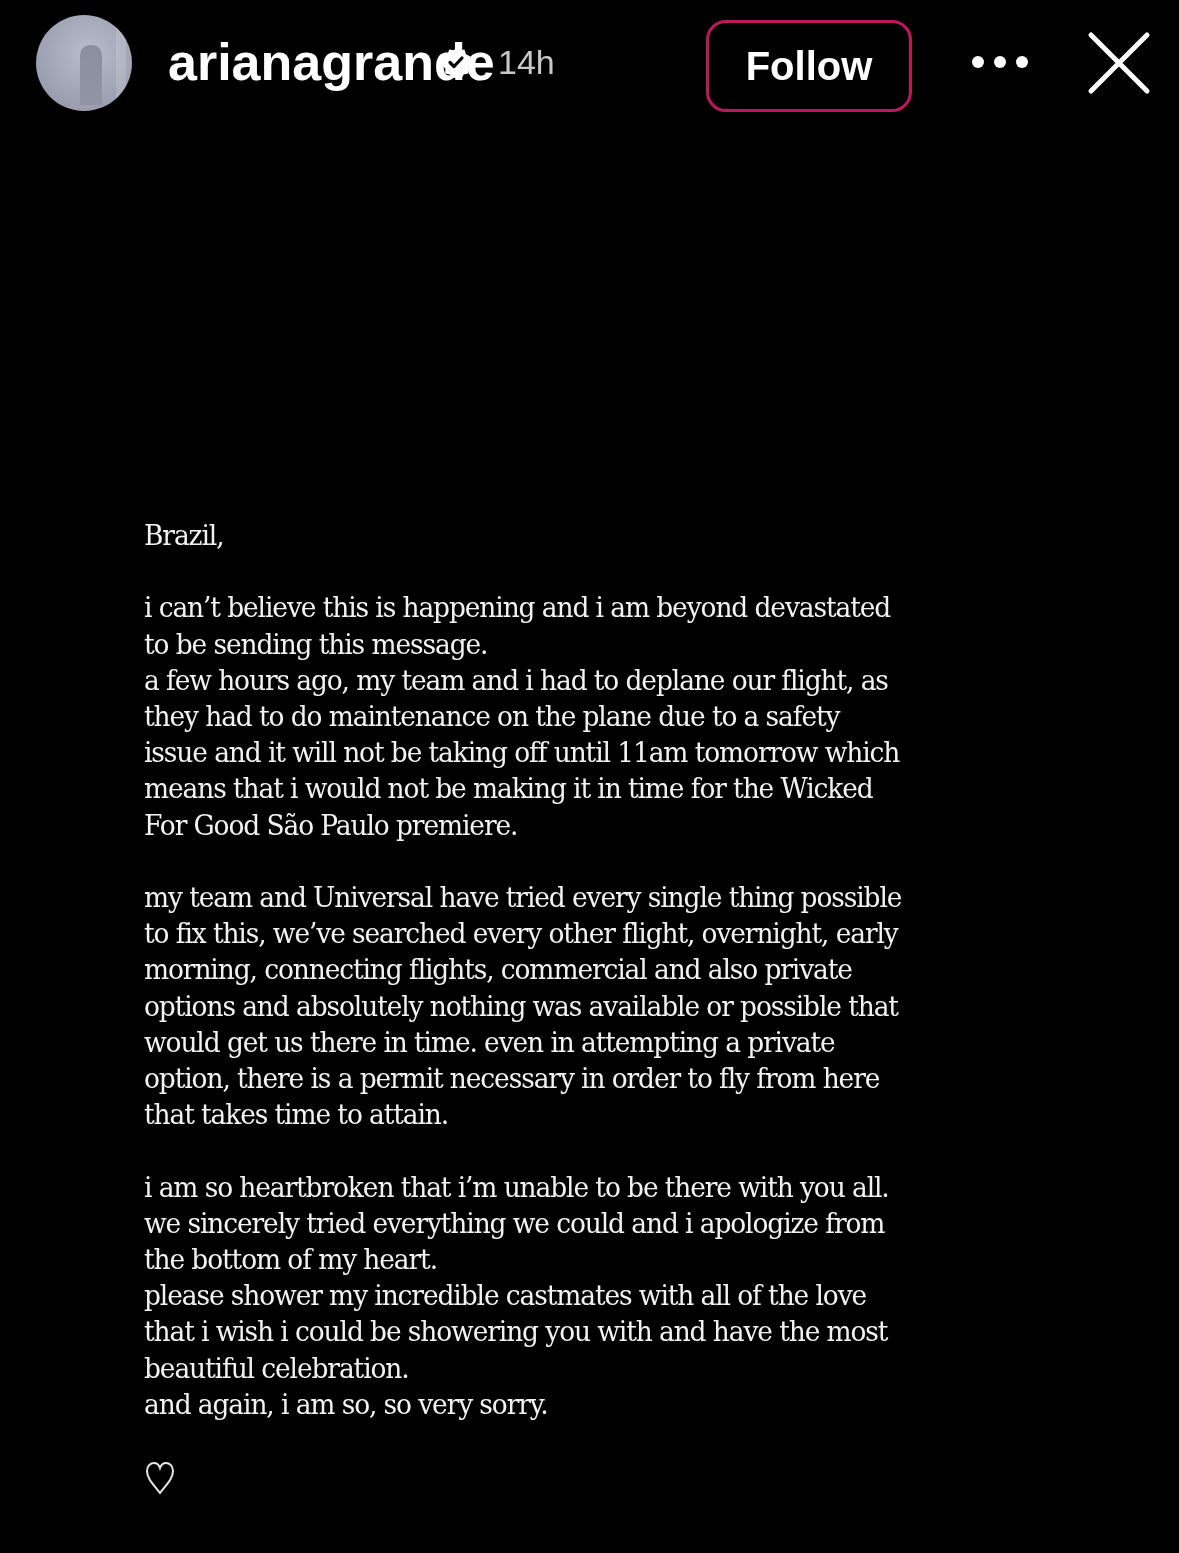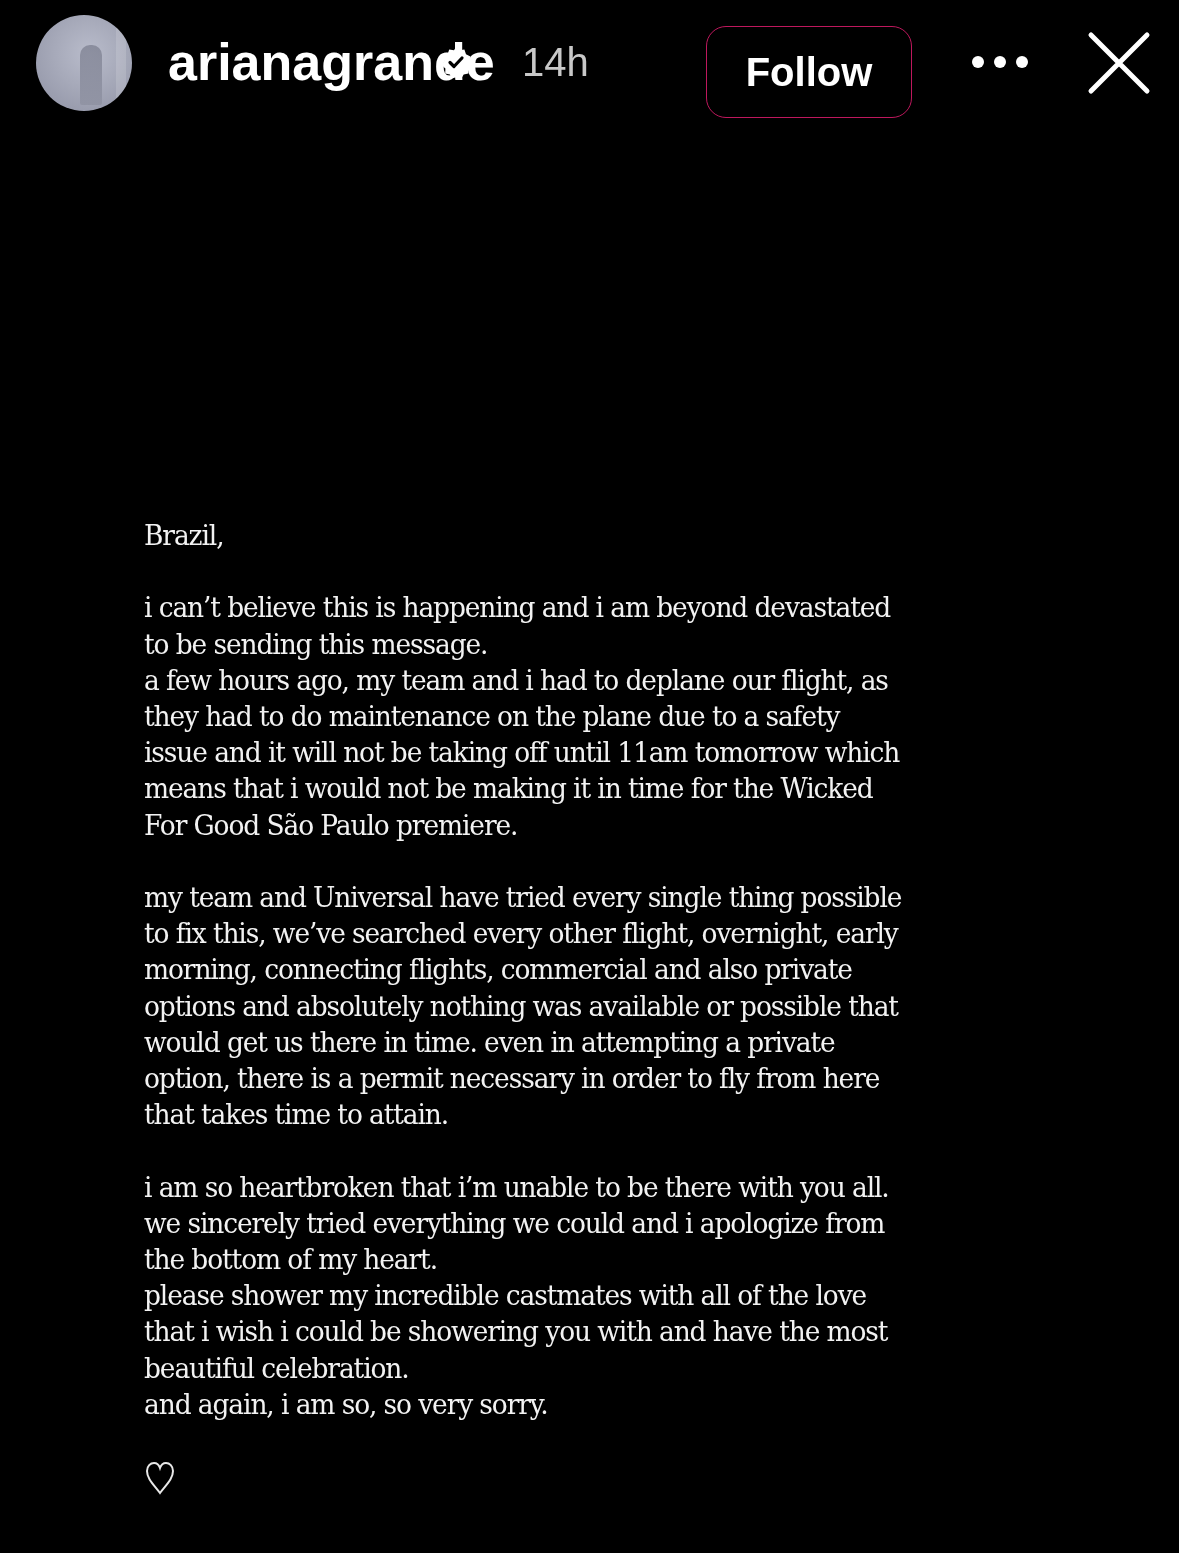--- a/index.html
+++ b/index.html
@@ -5,23 +5,23 @@
   html, body { margin:0; padding:0; background:#000; }
   body { width:1179px; height:1553px; position:relative; overflow:hidden; color:#fff; }
   .header { position:absolute; left:0; top:0; width:1179px; height:130px; }
   .avatar { position:absolute; left:36px; top:15px; width:96px; height:96px; border-radius:50%;
     background: radial-gradient(circle at 55% 40%, #b9bccb 0%, #a6a9b9 45%, #8e91a3 100%); overflow:hidden; }
   .avatar .figure { position:absolute; left:44px; top:30px; width:22px; height:60px;
     background:linear-gradient(#7c7f90,#8d90a0); border-radius:10px 10px 2px 2px; opacity:.75; }
   .avatar .stripe { position:absolute; right:6px; top:0; width:10px; height:96px; background:rgba(255,255,255,.15); }
   .username { position:absolute; left:168px; top:36px; font-family:"Liberation Sans", sans-serif; font-weight:bold; font-size:52px; color:#fff; line-height:52px; }
   .verified { position:absolute; left:440px; top:46px; width:32px; height:32px; }
-  .time { position:absolute; left:498px; top:36px; font-family:"Liberation Sans", sans-serif; font-size:40px; color:#c8c8c8; line-height:52px;margin-left:24px; }
-  .follow { position:absolute; left:706px; top:26px; width:206px; height:92px; box-sizing:border-box;
-    border:1px solid #be185d; border-radius:20px; background:#000; color:#fff;
+  .time { position:absolute; left:498px; top:36px; font-family:"Liberation Sans", sans-serif; font-size:34px; color:#c8c8c8; line-height:52px; }
+  .follow { position:absolute; left:706px; top:20px; width:206px; height:92px; box-sizing:border-box;
+    border:3px solid #be185d; border-radius:20px; background:#000; color:#fff;
     font-family:"Liberation Sans", sans-serif; font-weight:bold; font-size:40px; display:flex; align-items:center; justify-content:center; cursor:pointer; }
   .more { position:absolute; left:970px; top:44px; width:60px; height:36px; display:flex; align-items:center; justify-content:center; gap:10px; cursor:pointer; }
   .more span { width:12px; height:12px; border-radius:50%; background:#fff; display:block; }
   .close { position:absolute; left:1084px; top:28px; width:70px; height:70px; cursor:pointer; }
   .letter { position:absolute; left:144px; top:518px; width:860px; font-family:"DejaVu Serif", serif;
     font-size:28.5px; line-height:36.2px; color:#f2f2f2; letter-spacing:-1.2px; transform:scaleX(0.93); transform-origin:left top; }
   .letter p { margin:0; white-space:nowrap; }
   .letter .gap { height:36.2px; }
   .heart { position:absolute; left:144px; top:1460px; width:32px; height:36px; }
 </style>

